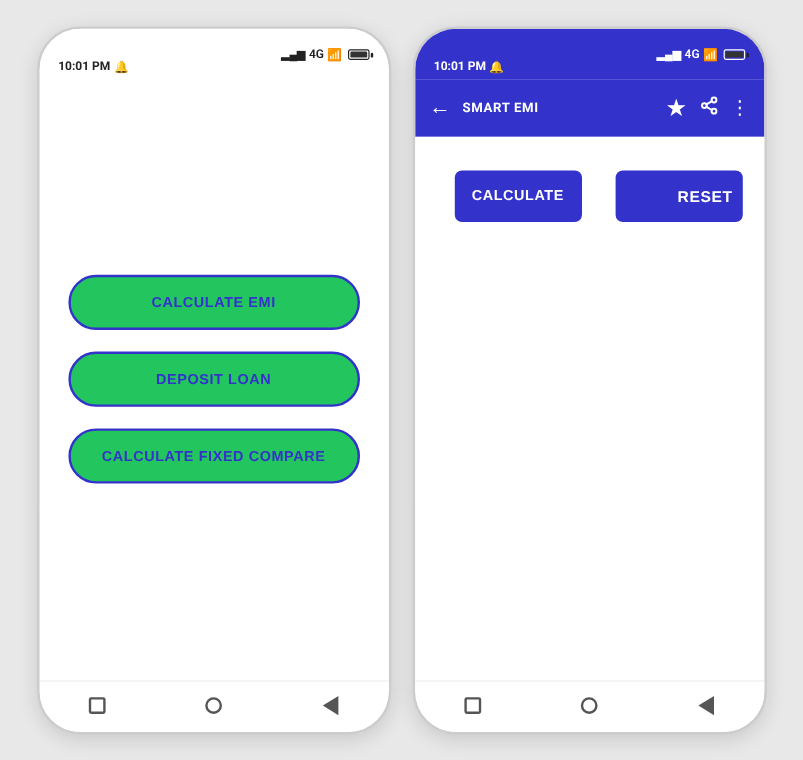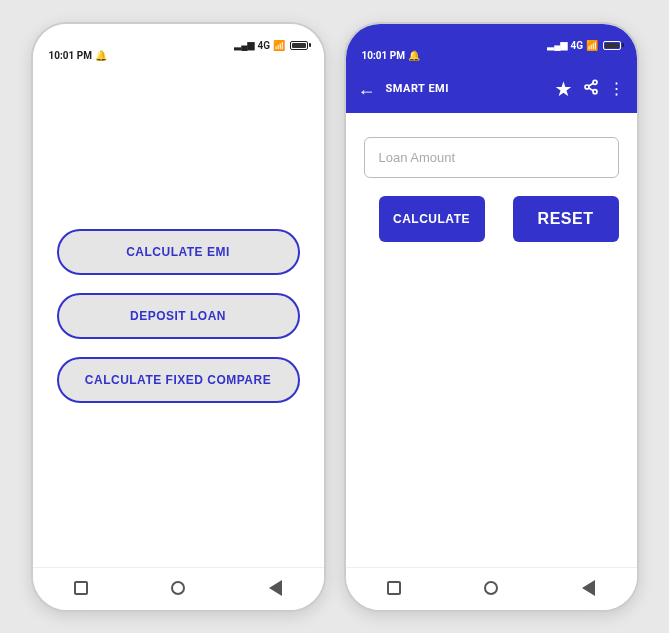--- a/index.html
+++ b/index.html
@@ -92,21 +92,21 @@
       gap: 18px;
       padding: 20px 24px;
       background: #fff;
     }
 
     .menu-btn {
       width: 100%;
       padding: 14px 10px;
       border: 2px solid #3333cc;
       border-radius: 30px;
-      background: #e5e5e5;
+      background: #22c55e;
       color: #3333cc;
       font-size: 12px;
       font-weight: 700;
       letter-spacing: 0.5px;
       text-align: center;
       cursor: pointer;
     }
 
     
     .nav-bar {
@@ -225,25 +225,25 @@
       cursor: pointer;
       text-align: center;
     }
     .emi-reset-btn {
       flex: 1;
       padding: 14px 8px;
       background: #3333cc;
       border: none;
       border-radius: 6px;
       color: #fff;
-      font-size: 16px;
+      font-size: 13px;
       font-weight: 700;
       letter-spacing: 0.5px;
       cursor: pointer;
-      text-align: center;
+      text-align: right;
     }
   </style>
 </head>
 <body>
 
 <div class="phone">
 
   <div class="status-bar">
     <div class="status-left">
       <span class="status-time">10:01 PM</span>
@@ -308,21 +308,20 @@
           <line x1="8.59" y1="13.51" x2="15.42" y2="17.49"></line>
             <line x1="15.41" y1="6.51" x2="8.59" y2="10.49"></line>
         </svg>
       </span>
       <span class="header-icon">⋮</span>
     </div>
   </div>
 
   <div class="phone-content">
     <div class="emi-content">
-      <input class="emi-input" type="text" placeholder="Loan Amount" style="">
       <div class="emi-buttons">
         <button class="emi-calc-btn">CALCULATE</button>
         <button class="emi-reset-btn">RESET</button>
       </div>
     </div>
   </div>
 
   <div class="nav-bar">
     <div class="nav-btn">
       <div class="nav-square"></div>

